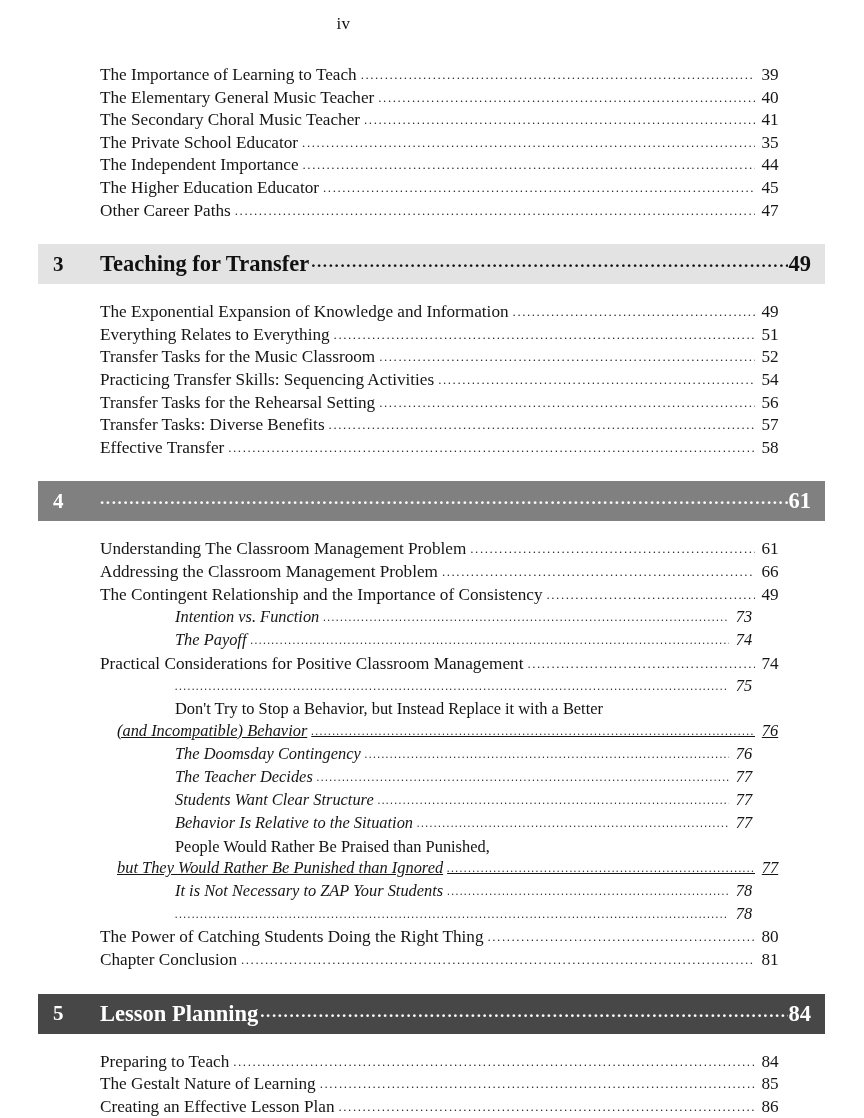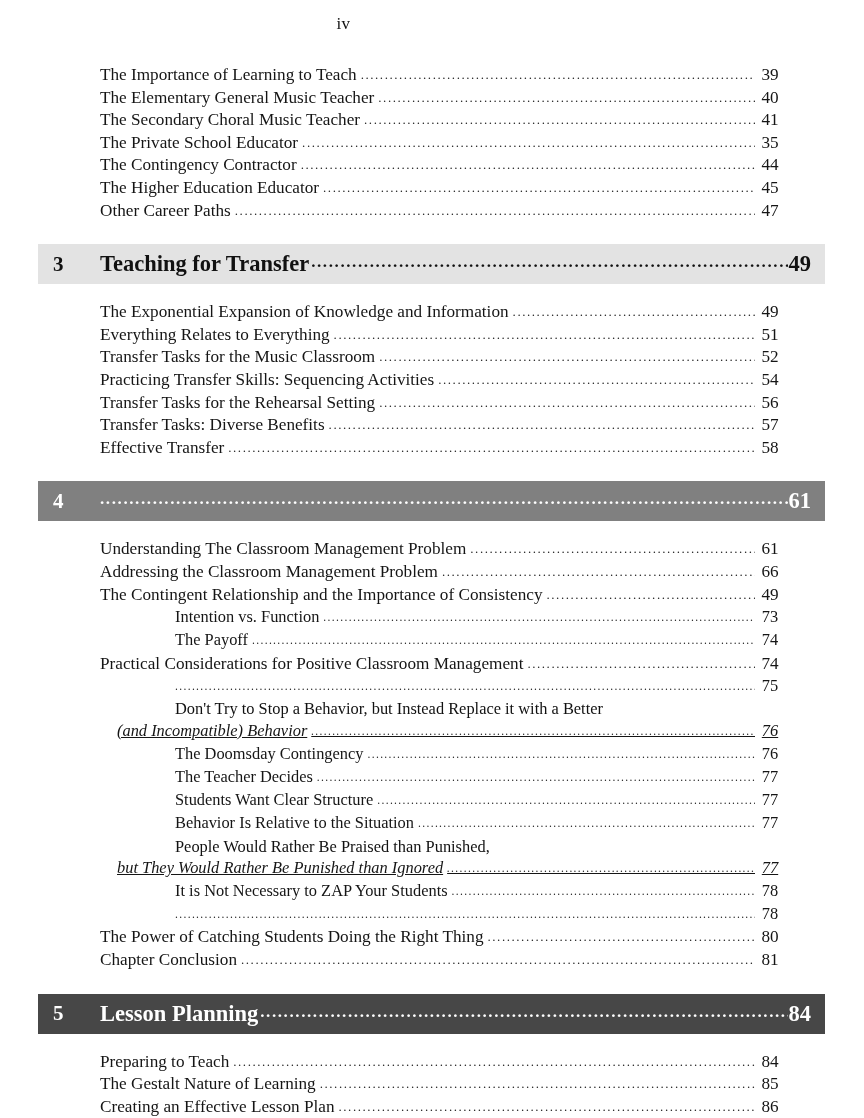--- a/index.html
+++ b/index.html
@@ -77,21 +77,22 @@
 
   
   .lvl0 {
     margin-left: 100px;
     margin-right: 82px;
     font-family: Liberation Serif, serif;
   }
   
   .lvl1 {
     margin-left: 175px;
-    margin-right: 82px;
+    margin-right: 108px;
+    font-style: italic;
     font-size: 16.4px;
     line-height: 21.2px;
   }
   .lvl1 .leader { font-size: 11.5px; letter-spacing: 1.35px; }
   
   .lvl2 {
     margin-left: 117px;
     margin-right: 82px;
     font-style: italic;
     font-size: 16.4px;
@@ -177,21 +178,21 @@
           <span class="etitle">The Secondary Choral Music Teacher</span>
           <span class="leader">......................................................................................................................................................................................................</span>
           <span class="pnum">41</span>
         </div>
         <div class="entry lvl0">
           <span class="etitle">The Private School Educator</span>
           <span class="leader">......................................................................................................................................................................................................</span>
           <span class="pnum">35</span>
         </div>
         <div class="entry lvl0">
-          <span class="etitle">The Contingency Contractor</span>
+          <span class="etitle">The Independent Importance</span>
           <span class="leader">......................................................................................................................................................................................................</span>
           <span class="pnum">44</span>
         </div>
         <div class="entry lvl0">
           <span class="etitle">The Higher Education Educator</span>
           <span class="leader">......................................................................................................................................................................................................</span>
           <span class="pnum">45</span>
         </div>
         <div class="entry lvl0">
           <span class="etitle">Other Career Paths</span>

